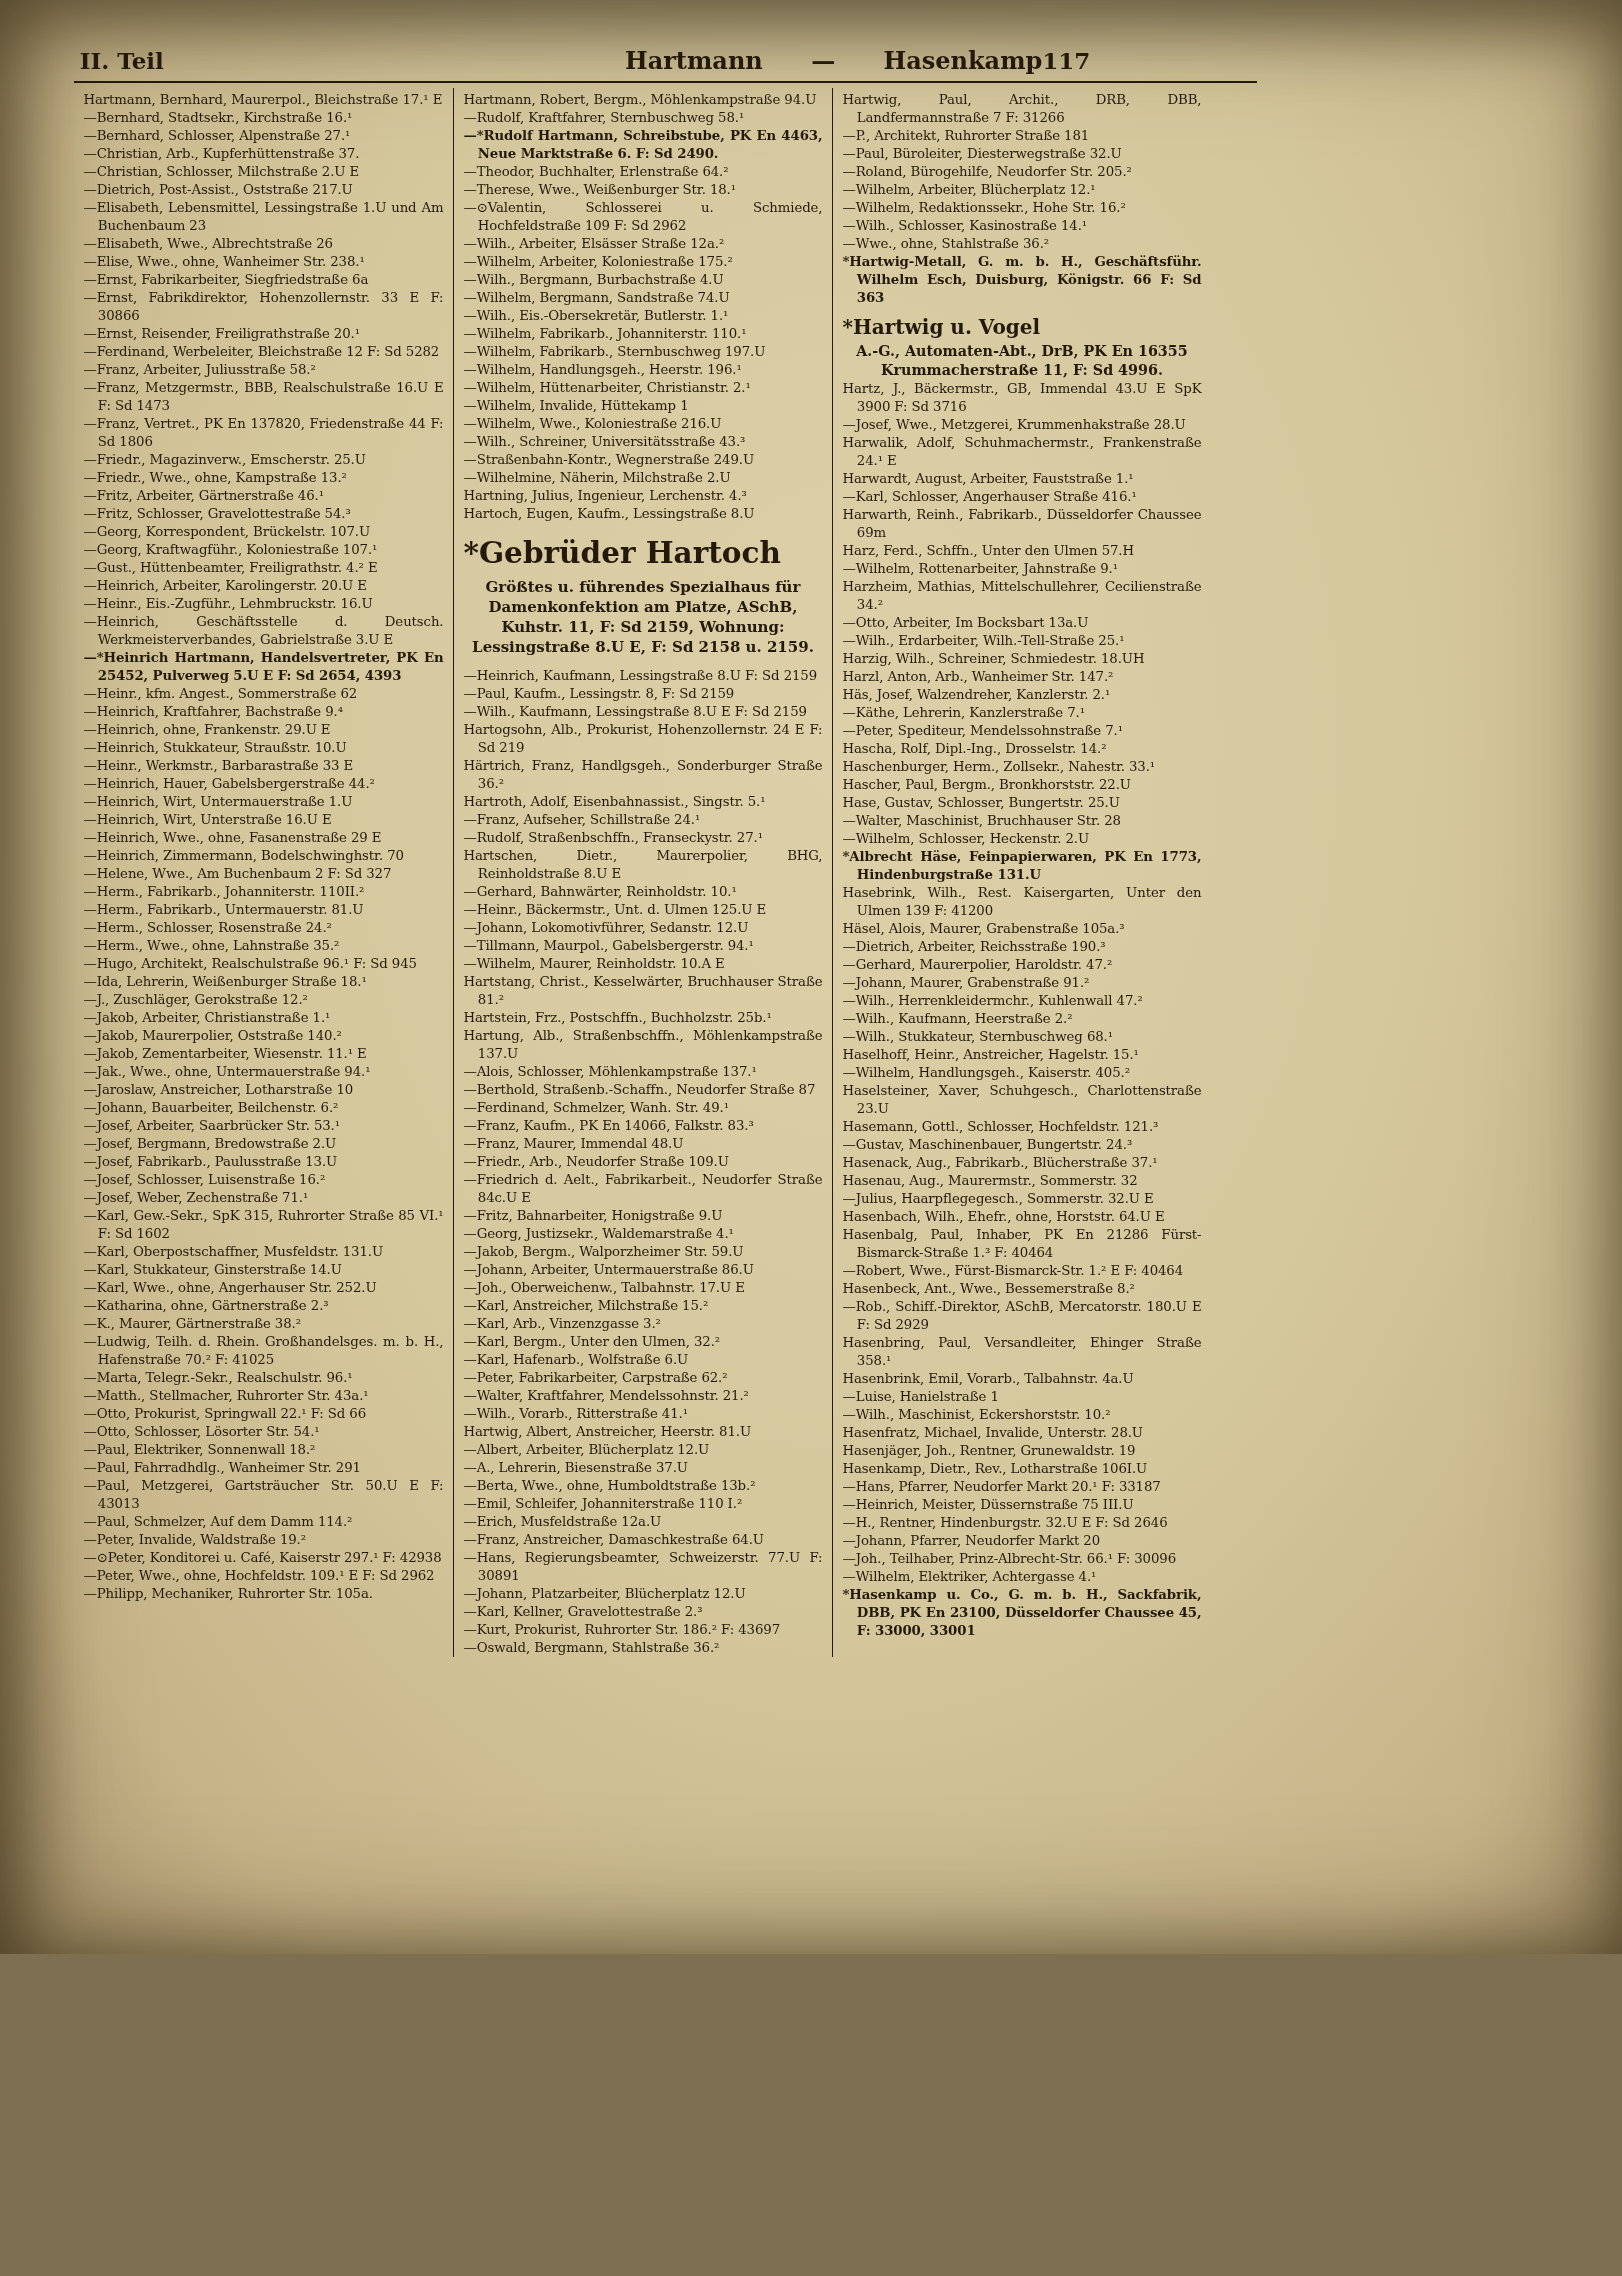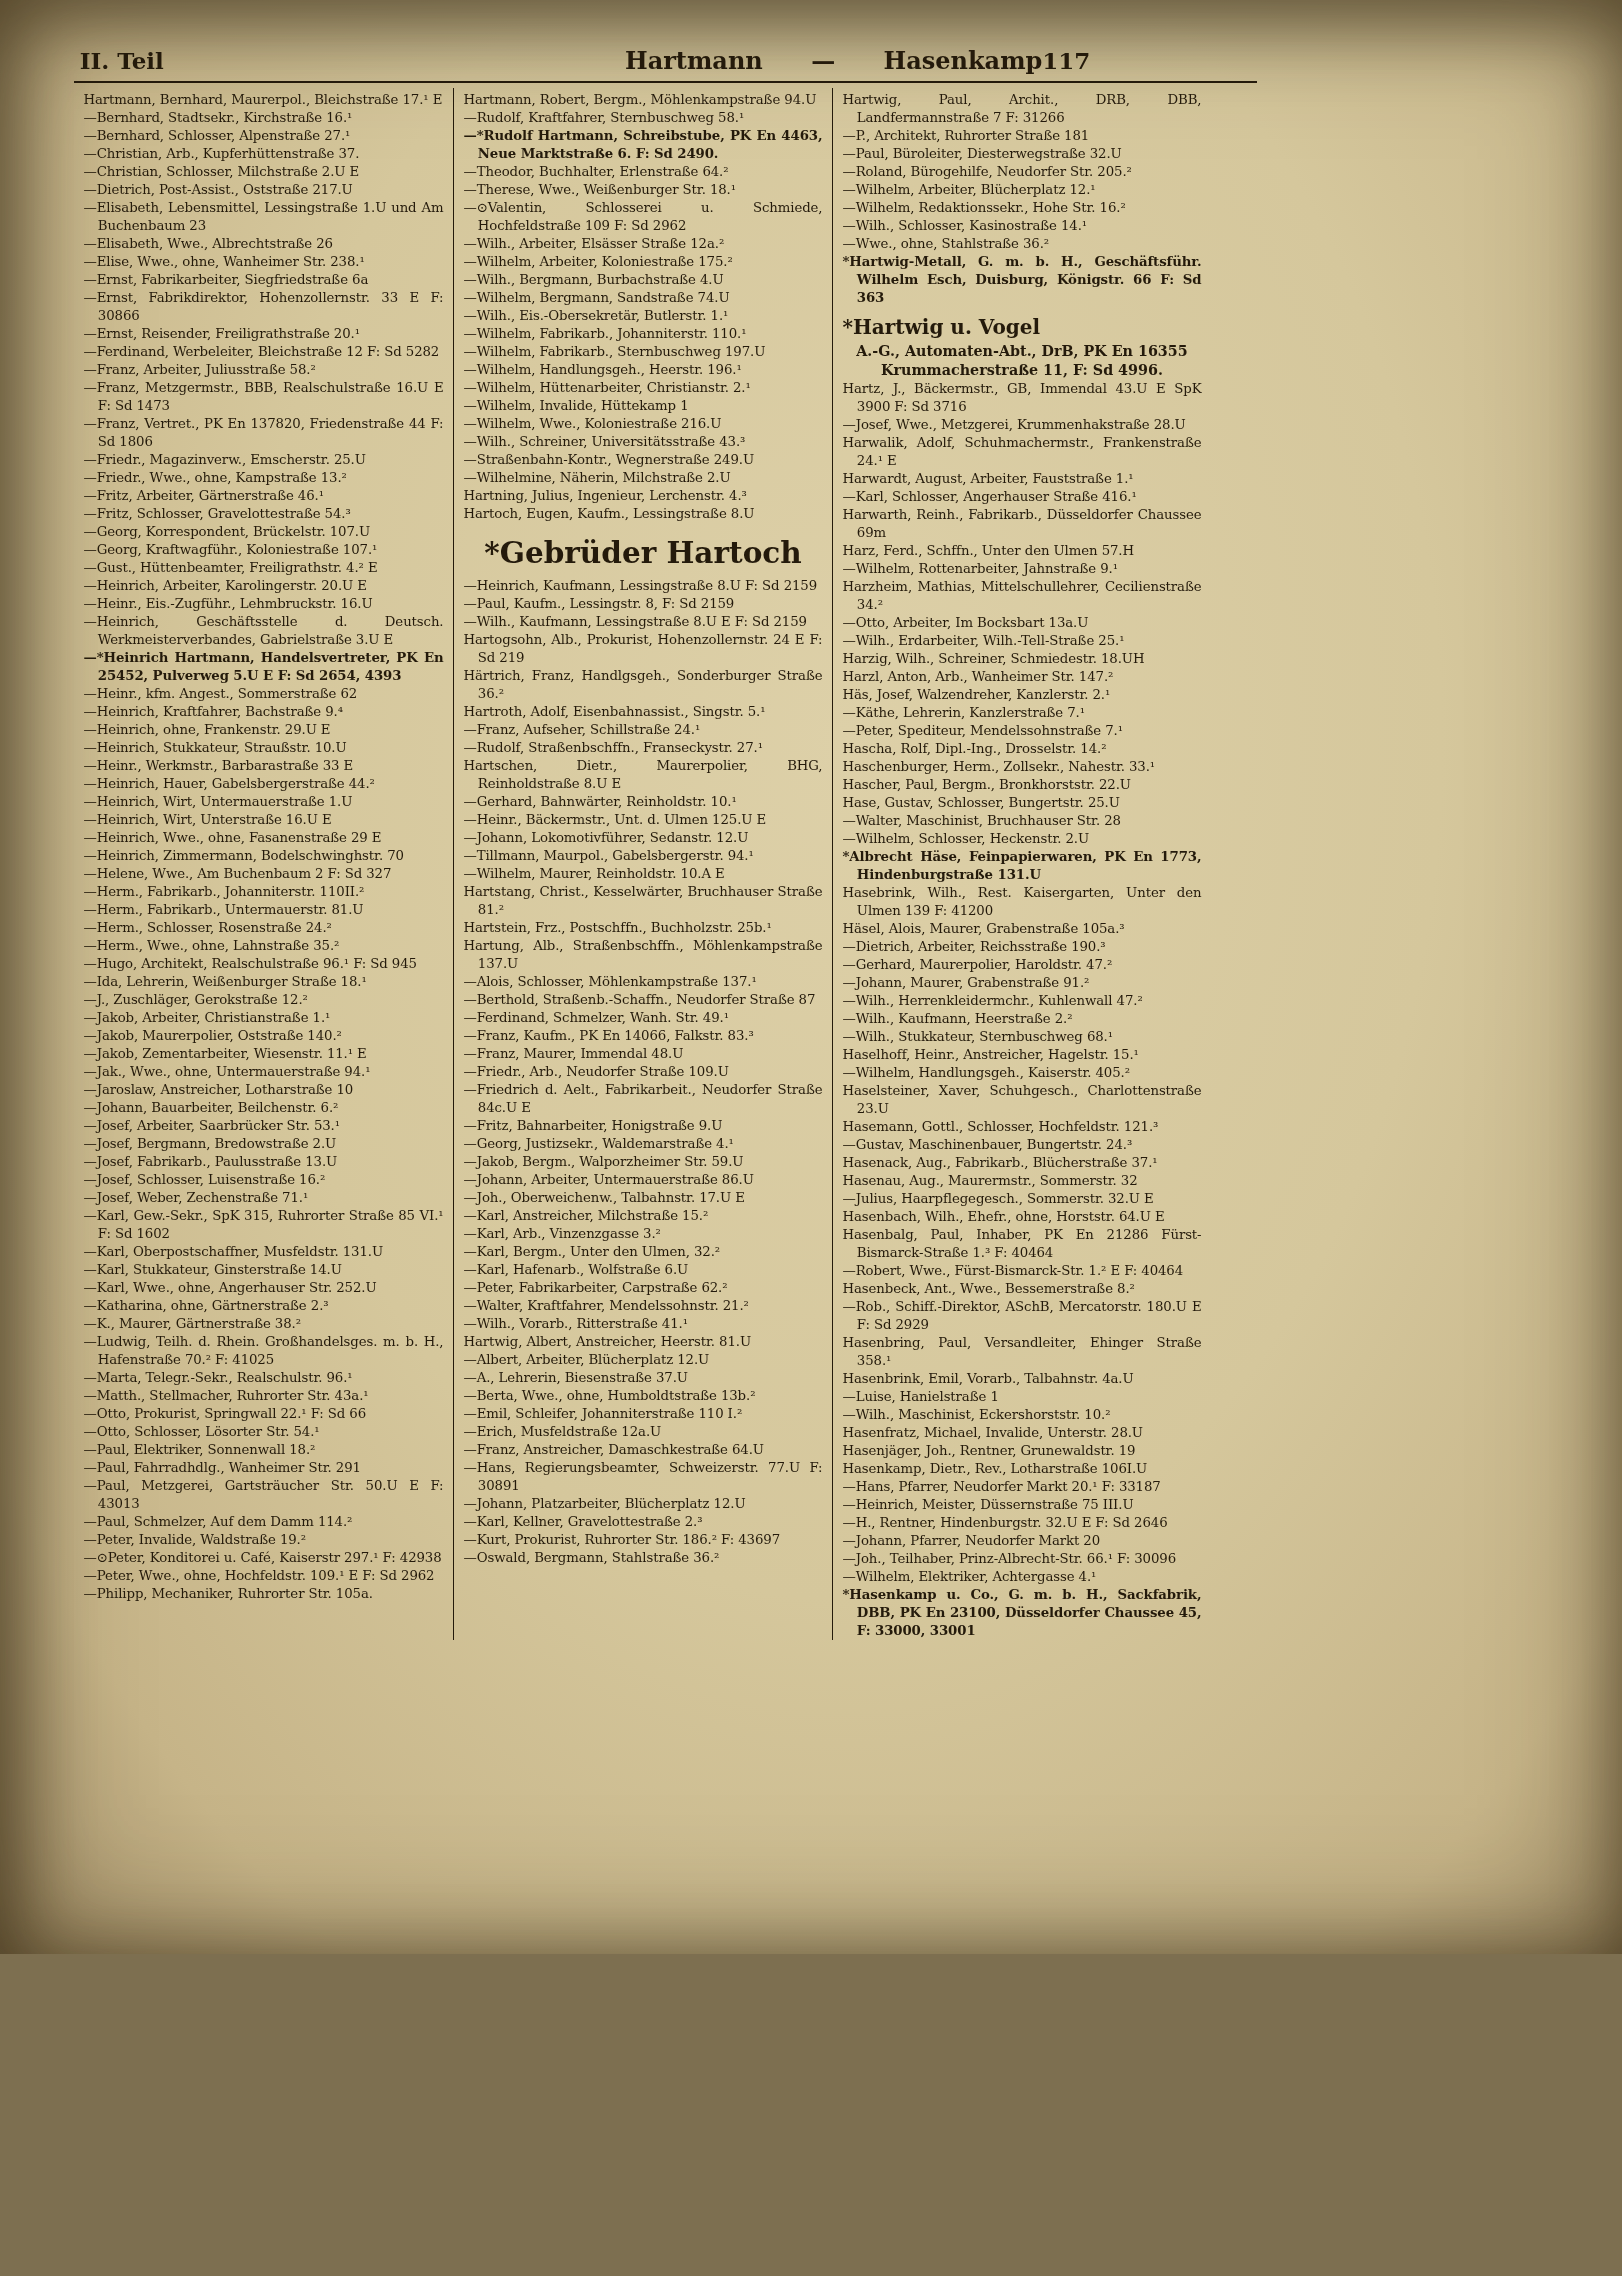--- a/index.html
+++ b/index.html
@@ -13,21 +13,21 @@
   .hdr .sec{width:209px;font-size:23px}
   .hdr .range{flex:1;text-align:right;font-size:24px;word-spacing:40px}
   .hdr .pg{width:209px;text-align:left;font-size:23px}
   .rule{border-top:2.9px solid var(--ink);margin-bottom:5.7px}
   .cols{display:flex;align-items:stretch}
   .col{width:379px;box-sizing:border-box;padding:2.9px 9.5px 0 9.5px}
   .col + .col{border-left:1.9px solid var(--ink)}
   .it-e,.it-eb{font-size:13.3px;line-height:18px;letter-spacing:-0.1px;color:var(--ink);
     text-align:justify;padding-left:14.3px;text-indent:-14.3px}
   .it-eb{font-weight:bold}
-  .it-adh1{font-size:29.5px;font-weight:bold;text-align:center;color:var(--ink);margin:11.4px 0 7.6px}
+  .it-adh1{font-size:29.5px;font-weight:bold;color:var(--ink);margin:11.4px 0 7.6px}
   .it-adp{font-size:15px;line-height:20px;font-weight:bold;text-align:center;color:var(--ink);margin:0 3.8px 9.5px}
   .it-adh2{font-size:20px;font-weight:bold;color:var(--ink);margin:7.6px 0 2.9px}
   .it-adc{font-size:14.3px;line-height:19px;font-weight:bold;text-align:center;color:var(--ink)}
 </style>
 </head>
 <body>
 
 <div class="page">
   <div class="content">
     <div class="hdr">
@@ -131,20 +131,21 @@
           <div class="it-e">—Wilhelm, Handlungsgeh., Heerstr. 196.¹</div>
           <div class="it-e">—Wilhelm, Hüttenarbeiter, Christianstr. 2.¹</div>
           <div class="it-e">—Wilhelm, Invalide, Hüttekamp 1</div>
           <div class="it-e">—Wilhelm, Wwe., Koloniestraße 216.U</div>
           <div class="it-e">—Wilh., Schreiner, Universitätsstraße 43.³</div>
           <div class="it-e">—Straßenbahn-Kontr., Wegnerstraße 249.U</div>
           <div class="it-e">—Wilhelmine, Näherin, Milchstraße 2.U</div>
           <div class="it-e">Hartning, Julius, Ingenieur, Lerchenstr. 4.³</div>
           <div class="it-e">Hartoch, Eugen, Kaufm., Lessingstraße 8.U</div>
           <div class="it-adh1">*Gebrüder Hartoch</div>
+          <div class="it-adp">Größtes u. führendes Spezialhaus für Damenkonfektion am Platze, ASchB, Kuhstr. 11, F: Sd 2159, Wohnung: Lessingstraße 8.U E, F: Sd 2158 u. 2159.</div>
           <div class="it-e">—Heinrich, Kaufmann, Lessingstraße 8.U F: Sd 2159</div>
           <div class="it-e">—Paul, Kaufm., Lessingstr. 8, F: Sd 2159</div>
           <div class="it-e">—Wilh., Kaufmann, Lessingstraße 8.U E F: Sd 2159</div>
           <div class="it-e">Hartogsohn, Alb., Prokurist, Hohenzollernstr. 24 E F: Sd 219</div>
           <div class="it-e">Härtrich, Franz, Handlgsgeh., Sonderburger Straße 36.²</div>
           <div class="it-e">Hartroth, Adolf, Eisenbahnassist., Singstr. 5.¹</div>
           <div class="it-e">—Franz, Aufseher, Schillstraße 24.¹</div>
           <div class="it-e">—Rudolf, Straßenbschffn., Franseckystr. 27.¹</div>
           <div class="it-e">Hartschen, Dietr., Maurerpolier, BHG, Reinholdstraße 8.U E</div>
           <div class="it-e">—Gerhard, Bahnwärter, Reinholdstr. 10.¹</div>

